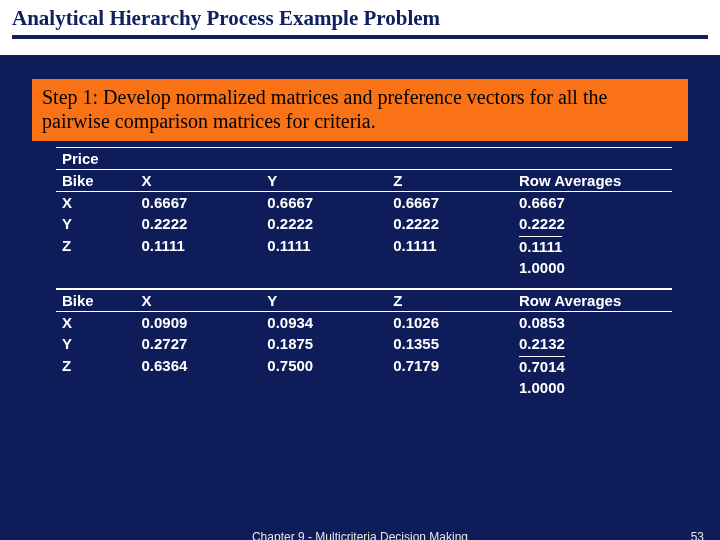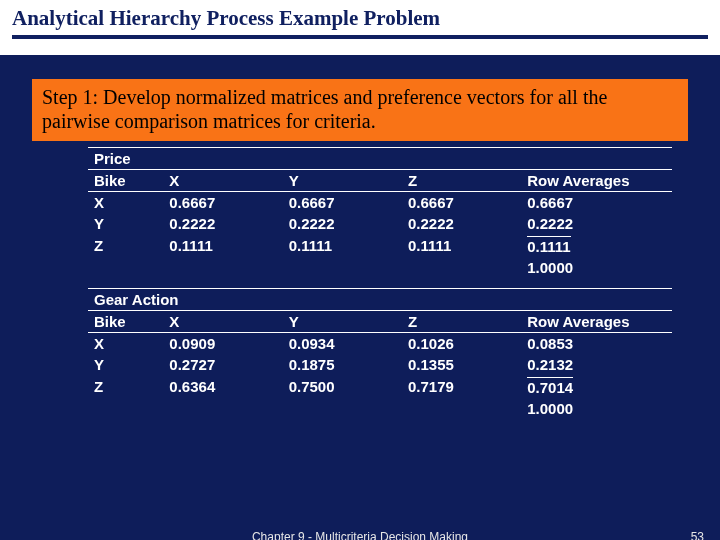--- a/index.html
+++ b/index.html
@@ -26,21 +26,21 @@
   .step{
     background:#f97316;
     margin:24px 32px 0 32px;
     padding:6px 10px 8px 10px;
     color:#000;
     font-family:"Times New Roman",Times,serif;
     font-size:20px;
     line-height:1.2;
   }
   .tables{
-    margin:6px 48px 0 88px;
+    margin:6px 48px 0 56px;
   }
   .tbl{
     width:100%;
     border-collapse:collapse;
     color:#fff;
     font-family:Arial,Helvetica,sans-serif;
     font-size:15px;
     font-weight:bold;
   }
   .tbl td,.tbl th{
@@ -142,23 +142,20 @@
   </tbody>
     </table>
 
   <div style="height:10px"></div>
 
   <table class="tbl">
     <tbody>
         <tr class="rule">
           <td colspan="5"></td>
         </tr>
-    <tr>
-          <td colspan="5" class="crit">Gear Action</td>
-        </tr>
     <tr class="rule">
           <td colspan="5"></td>
         </tr>
     <tr>
       <th class="col-bike">Bike</th>
       <th class="col-v">X</th>
       <th class="col-v">Y</th>
       <th class="col-v">Z</th>
       <th class="col-avg">Row Averages</th>
     </tr>

